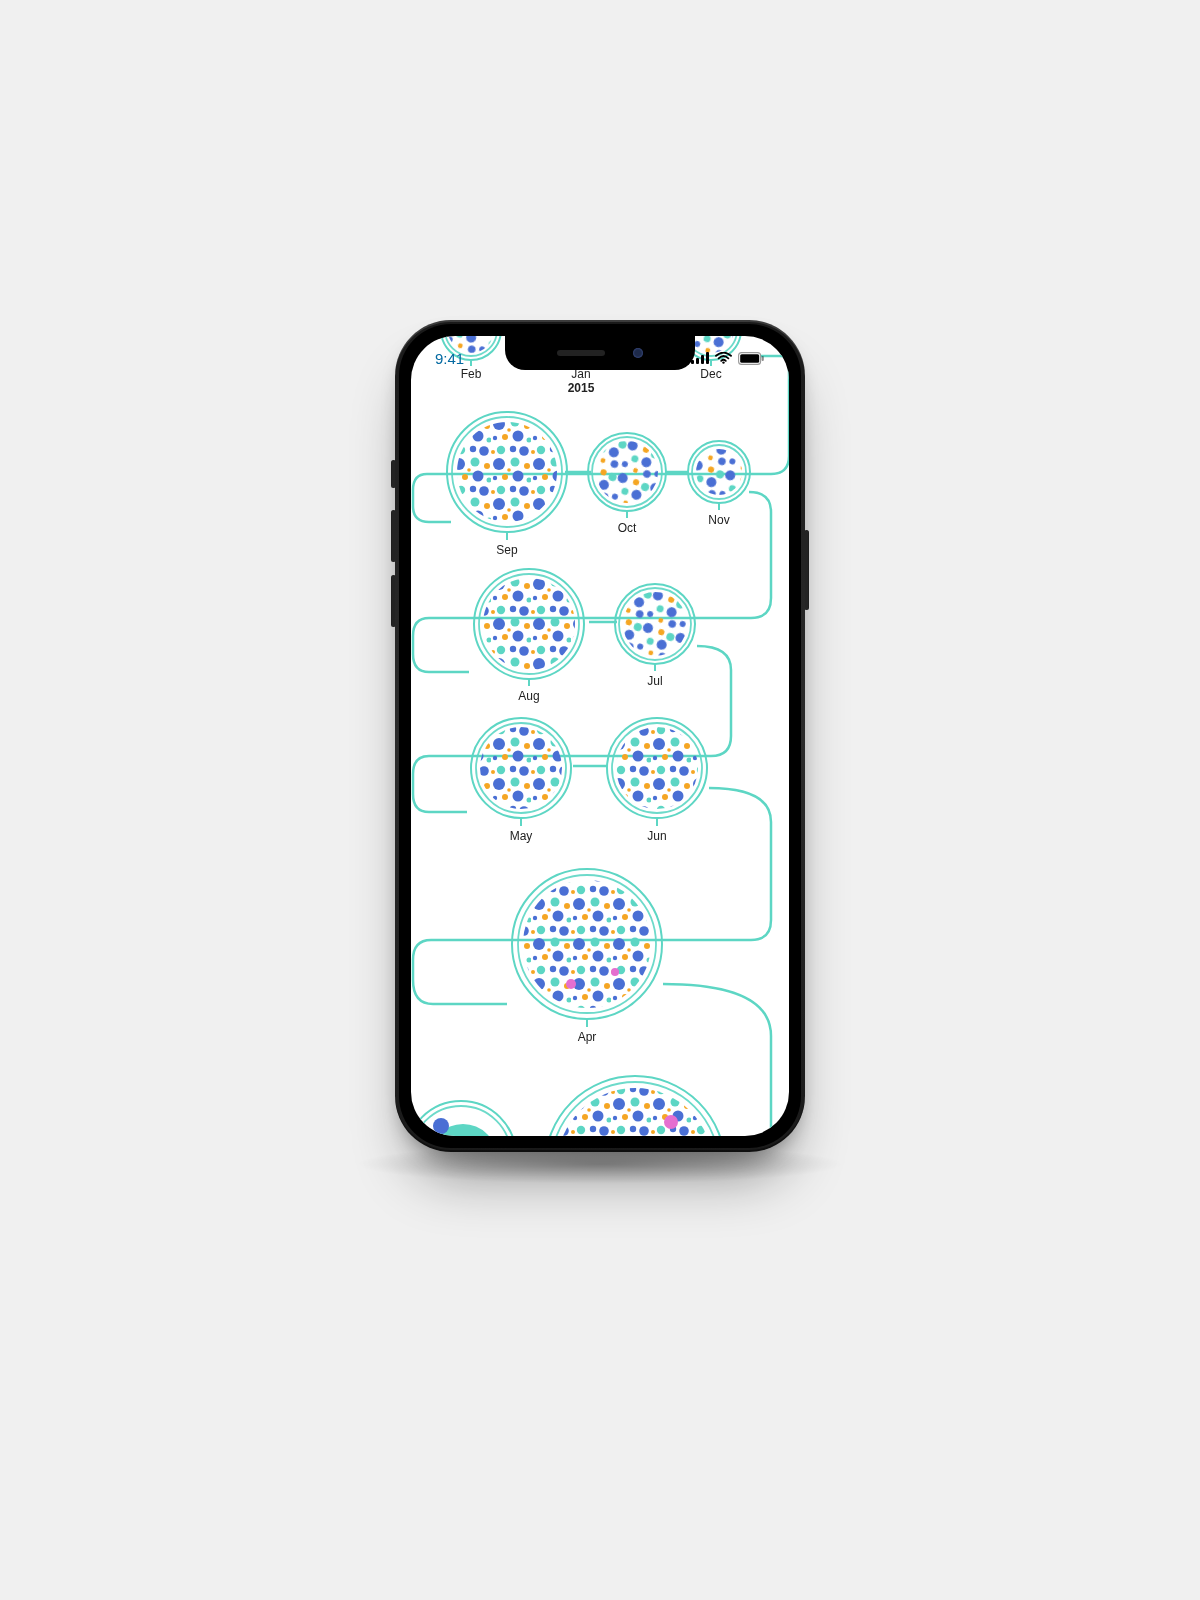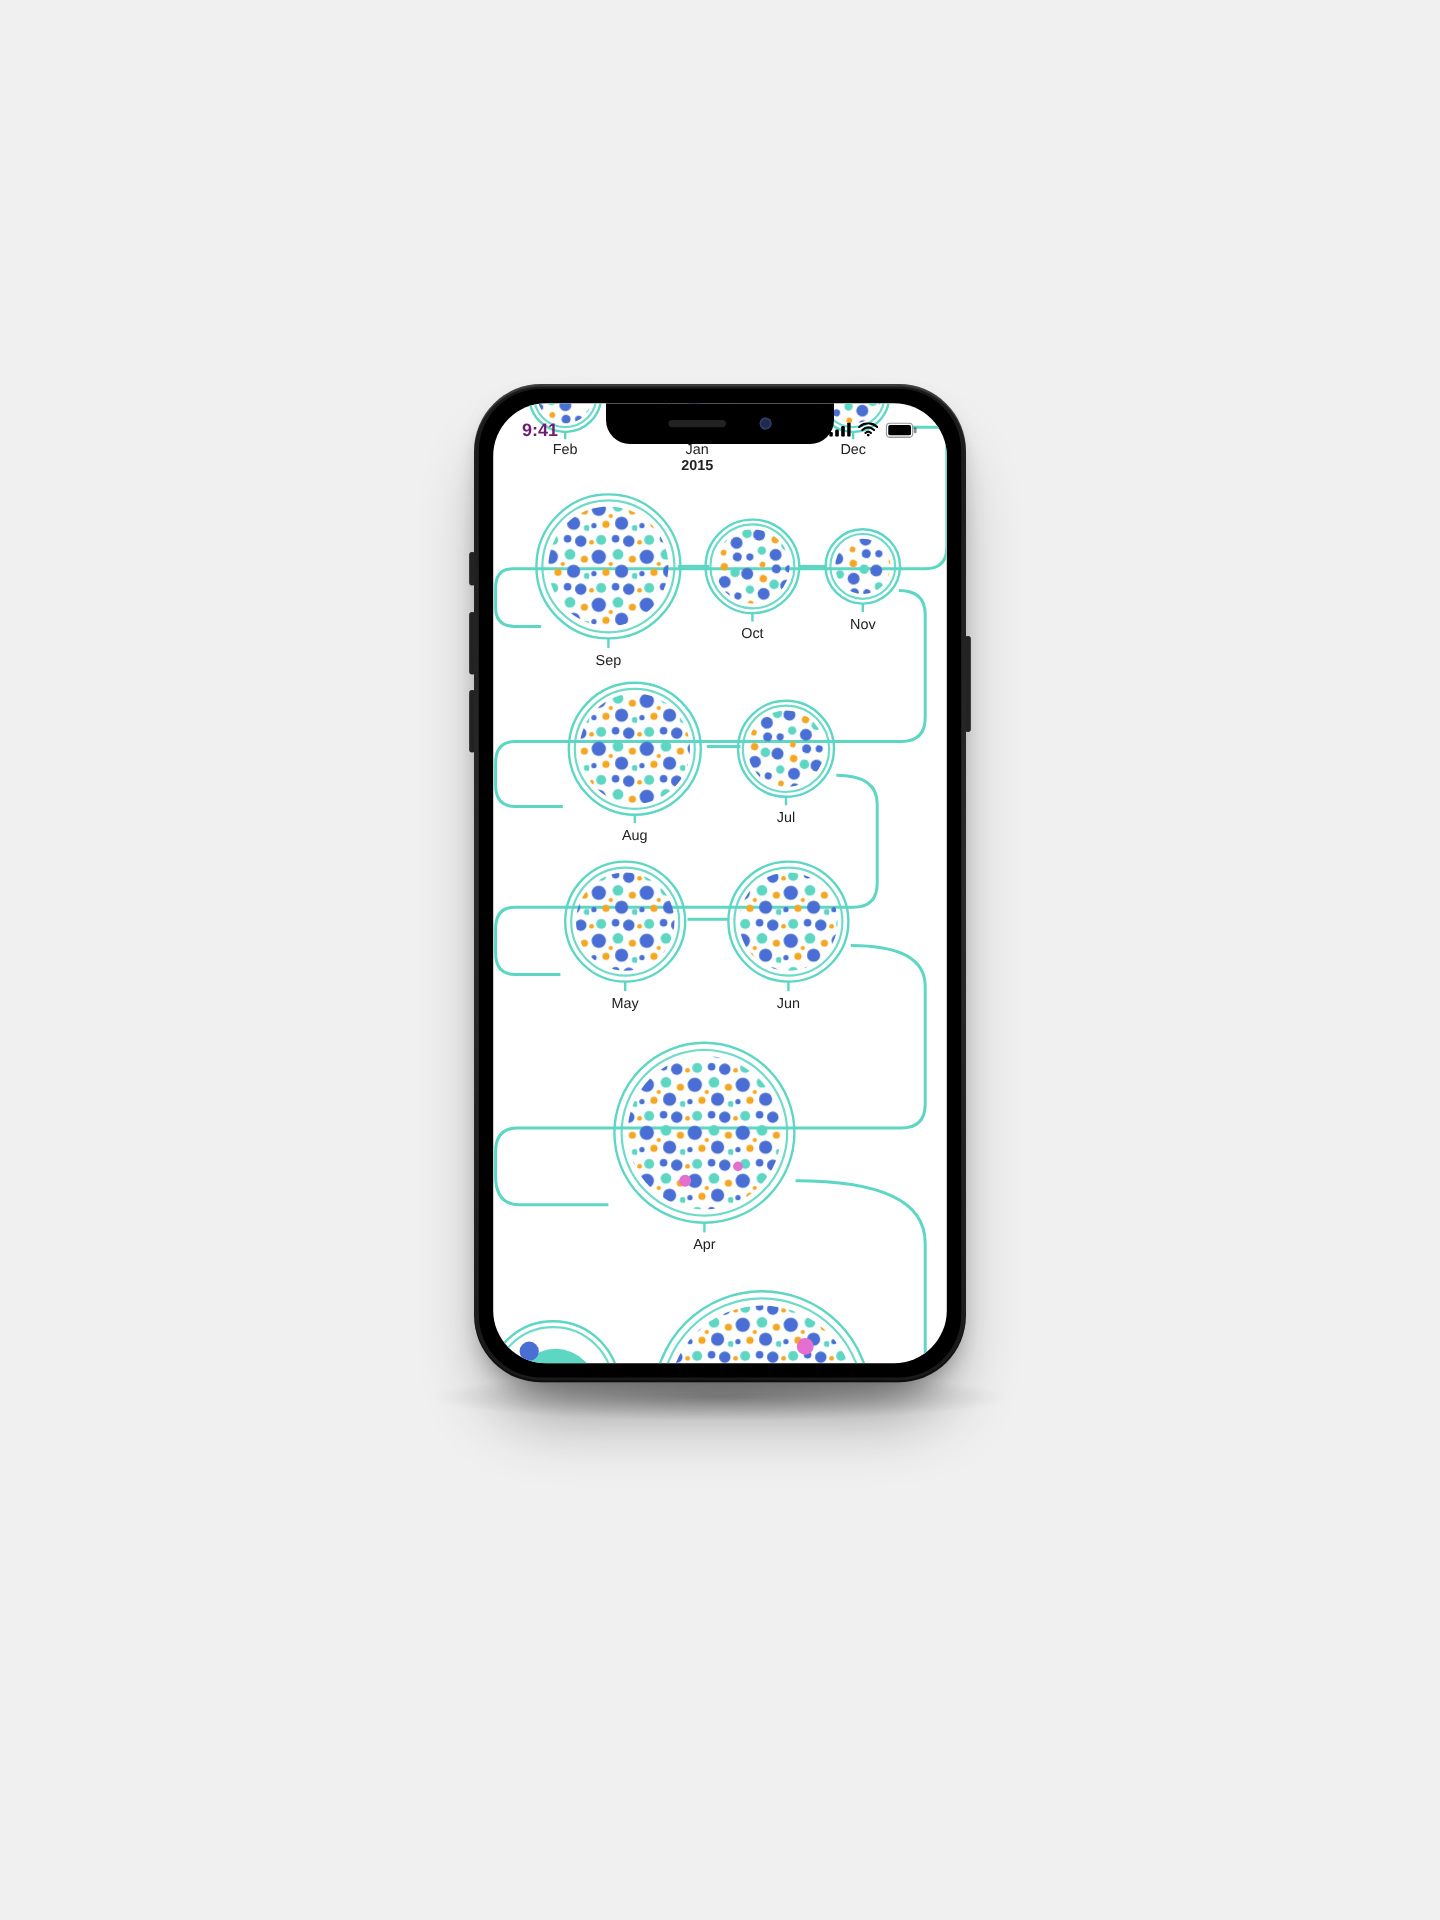--- a/index.html
+++ b/index.html
@@ -74,21 +74,21 @@
   
   .floor{
     position:absolute;left:-40px;right:-40px;bottom:-32px;height:40px;
     background:radial-gradient(ellipse at center,rgba(0,0,0,.28) 0%,rgba(0,0,0,0) 70%);
   }
   
   .status{
     position:absolute;top:0;left:0;right:0;height:44px;z-index:20;
     display:flex;align-items:center;justify-content:space-between;
     padding:0 24px;
-    font-weight:700;font-size:15px;color:#701a75;
+    font-weight:400;font-size:15px;color:#0369a1;
   }
   .status .right{display:flex;align-items:center;gap:6px;}
   .sig,.wifi,.batt{display:inline-flex;}
   
   .content{
     position:absolute;inset:0;
     overflow:hidden;
   }
   .connector{stroke:var(--teal);stroke-width:2.5;fill:none;}
   .ring-outer{fill:none;stroke:var(--teal);stroke-width:2;}

